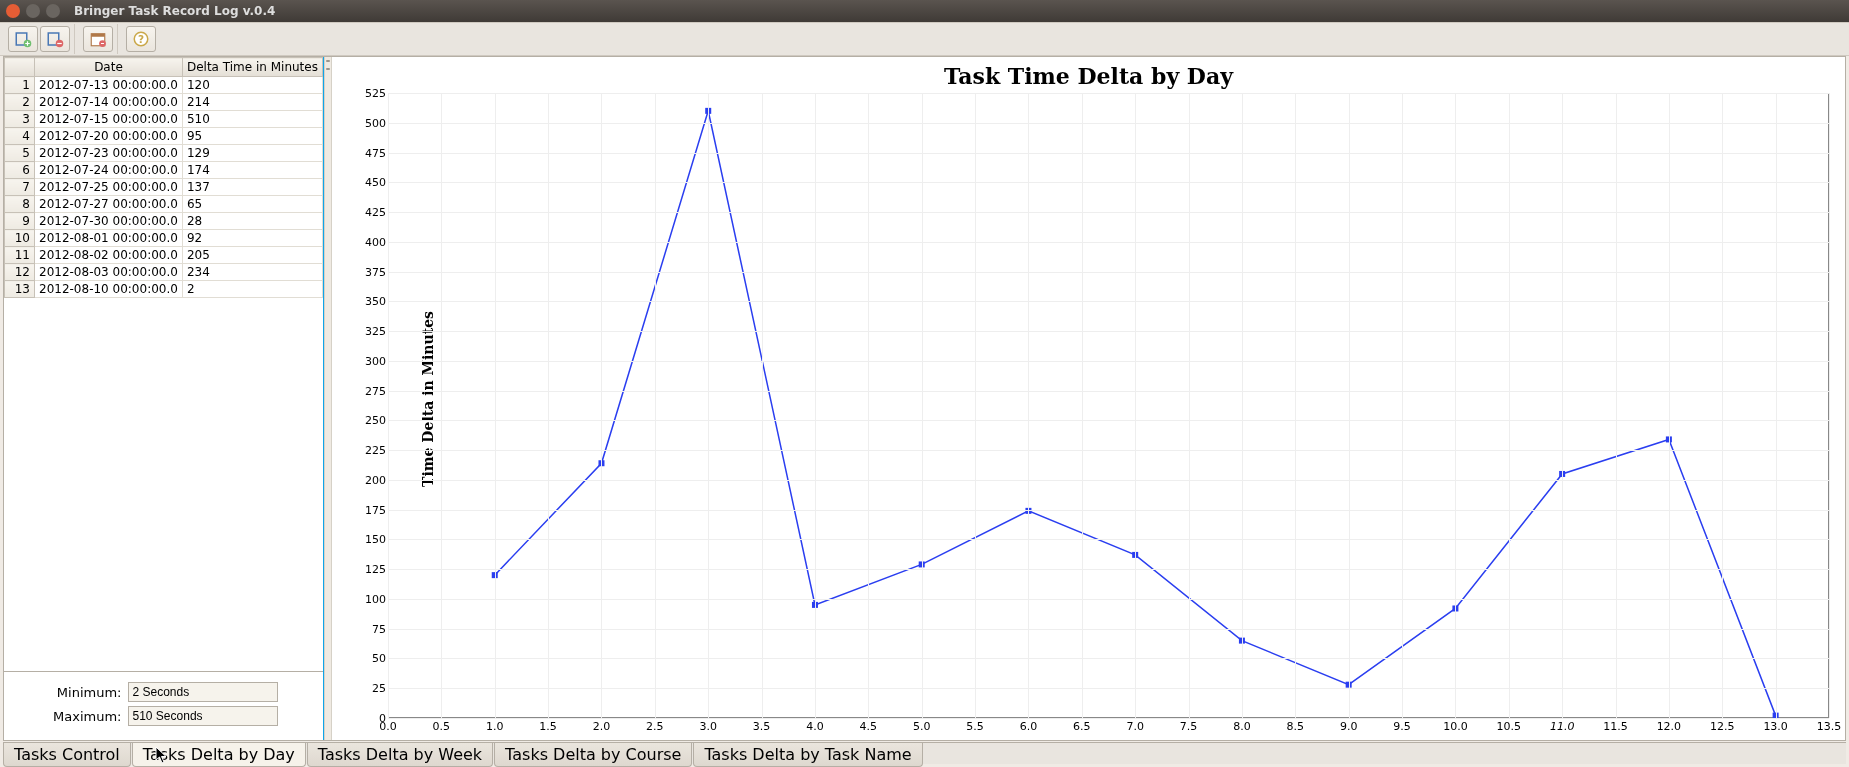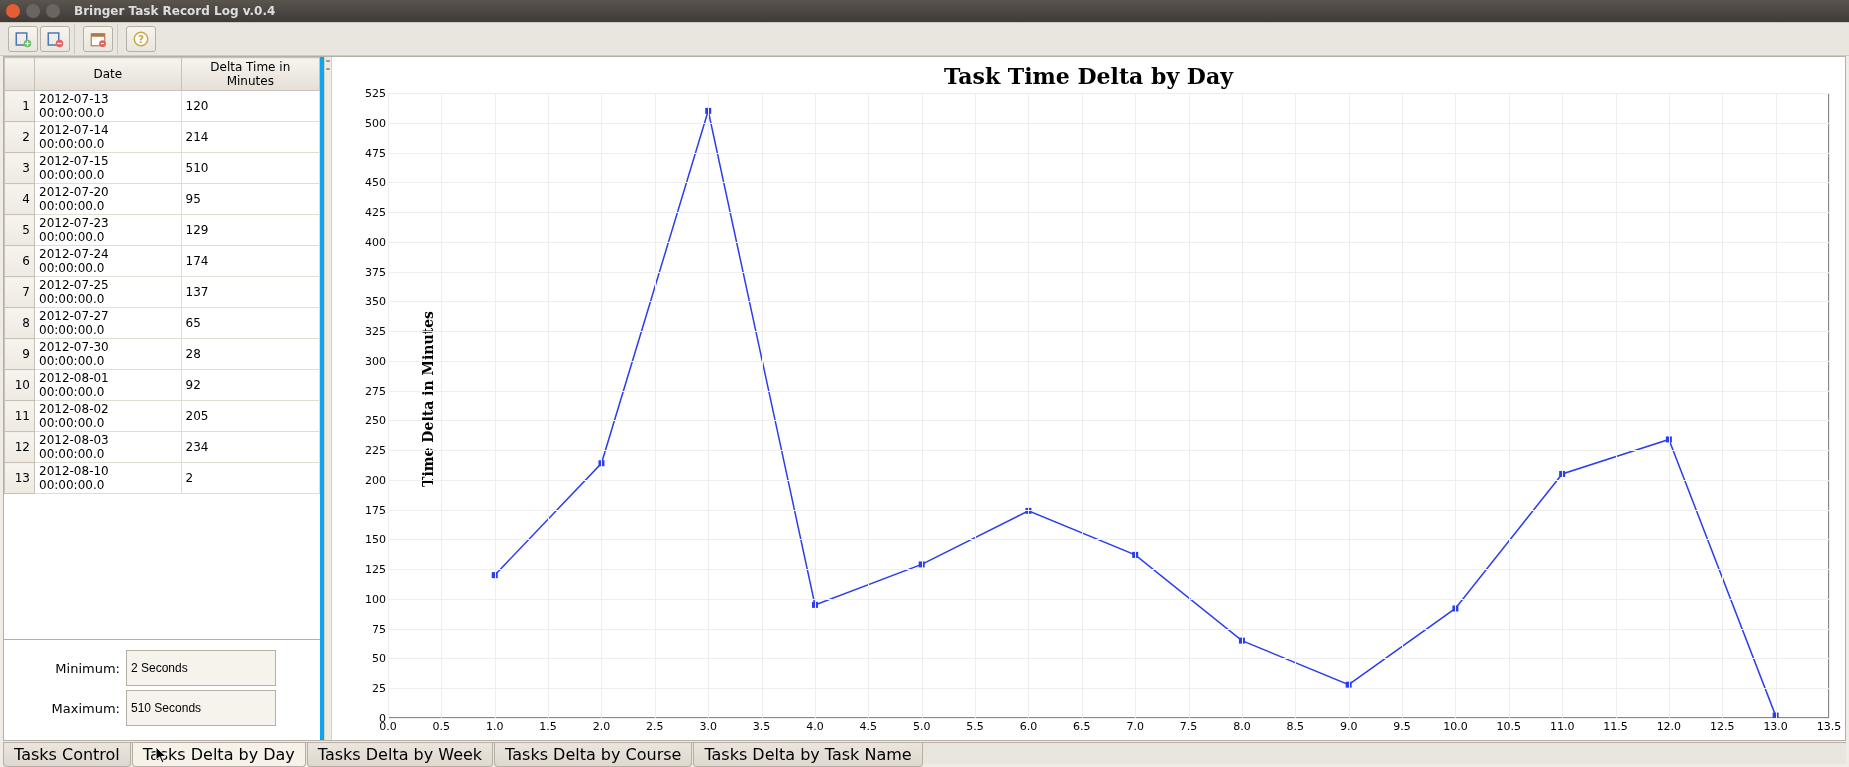--- a/index.html
+++ b/index.html
@@ -12,32 +12,32 @@
   .winbtn.max{background:#6a6560;}
   .titlebar .title{margin-left:8px;}
   
   .toolbar{height:34px; background:#e9e5df; border-top:1px solid #cfc9c0; border-bottom:1px solid #cfc9c0; display:flex; align-items:center; padding:0 4px; gap:4px;}
   .tool-group{display:flex; gap:2px; padding:0 4px; border-right:1px solid #cfc9c0; height:30px; align-items:center;}
   .tool-group:last-child{border-right:none;}
   .tbtn{width:30px; height:26px; border:1px solid #b5afa5; border-radius:3px; background:linear-gradient(#f7f4ee,#eae5dd); display:flex; align-items:center; justify-content:center; cursor:pointer;}
   .tbtn svg{width:18px; height:18px;}
   
   .content{position:absolute; top:56px; bottom:26px; left:3px; right:3px; border:1px solid #b5afa5; background:#fff; display:flex;}
-  .left-pane{width:320px; display:flex; flex-direction:column; border-right:4px solid #0ea5e9;}
+  .left-pane{width:320px; display:flex; flex-direction:column; border-right:1px solid #0ea5e9;}
   .table-wrap{flex:1 1 auto; overflow:auto; font-size:12px; border-bottom:1px solid #b5afa5;}
   table{border-collapse:collapse; width:100%;}
   th{background:linear-gradient(#f7f4ee,#e4dfd6); border:1px solid #c7c1b7; padding:2px 4px; font-weight:normal; font-size:12px;}
   th.rownum{width:30px;}
   td{border:1px solid #e1ddd4; padding:1px 4px; font-size:12px; height:17px;}
   td.rownum{text-align:right; background:linear-gradient(#f7f4ee,#eeeae2); border:1px solid #c7c1b7; width:30px;}
   .summary{padding:10px; font-size:13px;}
   .summary-title{font-weight:bold; text-align:center; margin-bottom:8px;}
   .srow{display:flex; align-items:center; margin-bottom:4px; justify-content:center;}
   .srow label{width:72px; text-align:right; margin-right:6px;}
-  .srow input{width:150px; border:1px solid #b5afa5; background:#f6f3ec; padding:10px 4px; font-size:12px;}
+  .srow input{width:150px; border:1px solid #b5afa5; background:#f6f3ec; padding:2px 4px; font-size:12px;}
   .divider{width:8px; background:#efeae2; border-left:1px solid #d6d1c7; border-right:1px solid #d6d1c7; position:relative;}
   .divider .grip{position:absolute; top:3px; left:1px; right:1px; height:10px; display:flex; flex-direction:column; justify-content:space-between;}
   .divider .grip span{height:2px;background:#9a958c;border-radius:1px; margin:0 0;}
   .chart-pane{flex:1; position:relative;}
   .chart-title{font-family:Georgia,"DejaVu Serif",serif; font-weight:bold; font-size:22px; text-align:center; padding:6px 0;}
   .plot{position:absolute; top:36px; left:56px; right:16px; bottom:22px;}
   .plot-border{position:absolute; top:0; left:0; right:0; bottom:0; border:1px solid #888;}
   .ylabel{position:absolute; left:8px; top:50%; transform:translateY(-50%) rotate(-90deg); transform-origin:center; font-family:Georgia,"DejaVu Serif",serif; font-size:14px; font-weight:bold; white-space:nowrap;}
   .ticks-y{position:absolute; left:20px; top:36px; bottom:22px; width:36px;}
   .ticks-y span{position:absolute; right:2px; font-size:11px; transform:translateY(-50%);} 
@@ -309,21 +309,21 @@
         <span style="left: 640.444px;">6.0</span>
         <span style="left: 693.815px;">6.5</span>
         <span style="left: 747.185px;">7.0</span>
         <span style="left: 800.556px;">7.5</span>
         <span style="left: 853.926px;">8.0</span>
         <span style="left: 907.296px;">8.5</span>
         <span style="left: 960.667px;">9.0</span>
         <span style="left: 1014.04px;">9.5</span>
         <span style="left: 1067.41px;">10.0</span>
         <span style="left: 1120.78px;">10.5</span>
-        <span style="left: 1174.15px;">11.0</span>
+        <span style="left: 1174.15px; font-style: italic;">11.0</span>
         <span style="left: 1227.52px;">11.5</span>
         <span style="left: 1280.89px;">12.0</span>
         <span style="left: 1334.26px;">12.5</span>
         <span style="left: 1387.63px;">13.0</span>
         <span style="left: 1441px;">13.5</span>
       </div>
   </div>
 </div>
 
 <div class="tabstrip">

